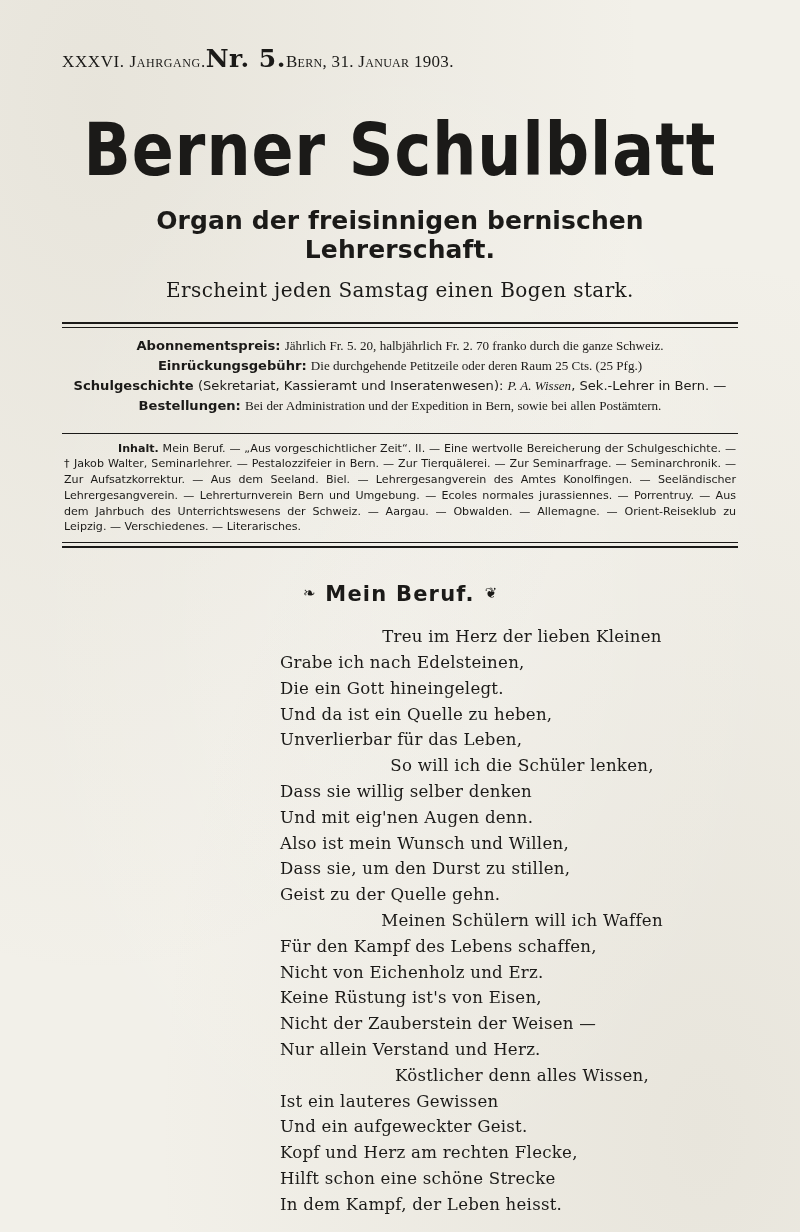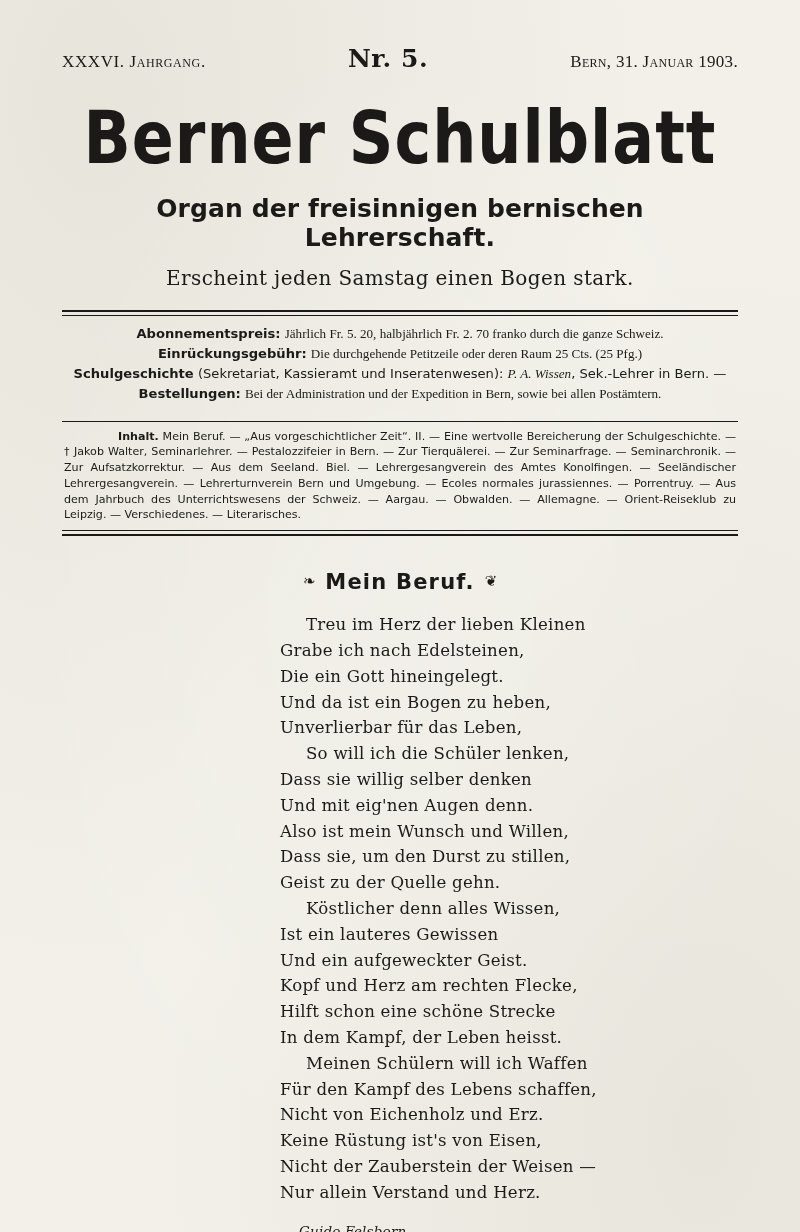--- a/index.html
+++ b/index.html
@@ -32,24 +32,23 @@
     z-index: 1;
     padding: 44px 62px 0 62px;
     box-sizing: border-box;
     height: 100%;
   }
 
   
   .topline {
     display: flex;
     align-items: baseline;
-    justify-content: space-between;
     font-size: 17px;
     letter-spacing: 0.2px;
-    margin-bottom: 26px;
+    margin-bottom: 38px;
   }
   .topline .vol {
     font-variant: small-caps;
     letter-spacing: 0.6px;
   }
   .topline .issue {
     font-family: "DejaVu Serif", serif;
     font-weight: bold;
     font-size: 25px;
     letter-spacing: 0.5px;
@@ -149,21 +148,21 @@
   }
   .poem {
     font-family: "DejaVu Serif", serif;
     font-size: 16.6px;
     line-height: 1.555;
     letter-spacing: 0.25px;
     padding-left: 218px;
   }
   .poem .stanza { margin: 0 0 0 0; }
   .poem .l { white-space: pre; }
-  .poem .first { padding-left: 26px; }
+  .poem .first { padding-left: 26px; text-align: center; }
   .sign {
     font-family: "DejaVu Serif", serif;
     font-style: italic;
     font-size: 13.5px;
     text-align: center;
     padding-right: 90px;
     margin-top: 18px;
     letter-spacing: 0.2px;
   }
 </style>
@@ -212,44 +211,44 @@
 
   <div class="article-head">
     <span class="orn">❧</span><span>Mein Beruf.</span><span class="orn">❦</span>
   </div>
 
   <div class="poem">
     <div class="stanza">
       <div class="l first">Treu im Herz der lieben Kleinen</div>
       <div class="l">Grabe ich nach Edelsteinen,</div>
       <div class="l">Die ein Gott hineingelegt.</div>
-      <div class="l">Und da ist ein Bogen zu heben,</div>
+      <div class="l">Und da ist ein Quelle zu heben,</div>
       <div class="l">Unverlierbar für das Leben,</div>
     </div>
     <div class="stanza">
       <div class="l first">So will ich die Schüler lenken,</div>
       <div class="l">Dass sie willig selber denken</div>
       <div class="l">Und mit eig'nen Augen denn.</div>
       <div class="l">Also ist mein Wunsch und Willen,</div>
       <div class="l">Dass sie, um den Durst zu stillen,</div>
       <div class="l">Geist zu der Quelle gehn.</div>
     </div>
     <div class="stanza">
+      <div class="l first">Meinen Schülern will ich Waffen</div>
+      <div class="l">Für den Kampf des Lebens schaffen,</div>
+      <div class="l">Nicht von Eichenholz und Erz.</div>
+      <div class="l">Keine Rüstung ist's von Eisen,</div>
+      <div class="l">Nicht der Zauberstein der Weisen —</div>
+      <div class="l">Nur allein Verstand und Herz.</div>
+    </div>
+    <div class="stanza">
       <div class="l first">Köstlicher denn alles Wissen,</div>
       <div class="l">Ist ein lauteres Gewissen</div>
       <div class="l">Und ein aufgeweckter Geist.</div>
       <div class="l">Kopf und Herz am rechten Flecke,</div>
       <div class="l">Hilft schon eine schöne Strecke</div>
       <div class="l">In dem Kampf, der Leben heisst.</div>
     </div>
-    <div class="stanza">
-      <div class="l first">Meinen Schülern will ich Waffen</div>
-      <div class="l">Für den Kampf des Lebens schaffen,</div>
-      <div class="l">Nicht von Eichenholz und Erz.</div>
-      <div class="l">Keine Rüstung ist's von Eisen,</div>
-      <div class="l">Nicht der Zauberstein der Weisen —</div>
-      <div class="l">Nur allein Verstand und Herz.</div>
-    </div>
   </div>
 
   <div class="sign">Guido Felsborn.</div>
 
 </div>
 
 </body></html>

